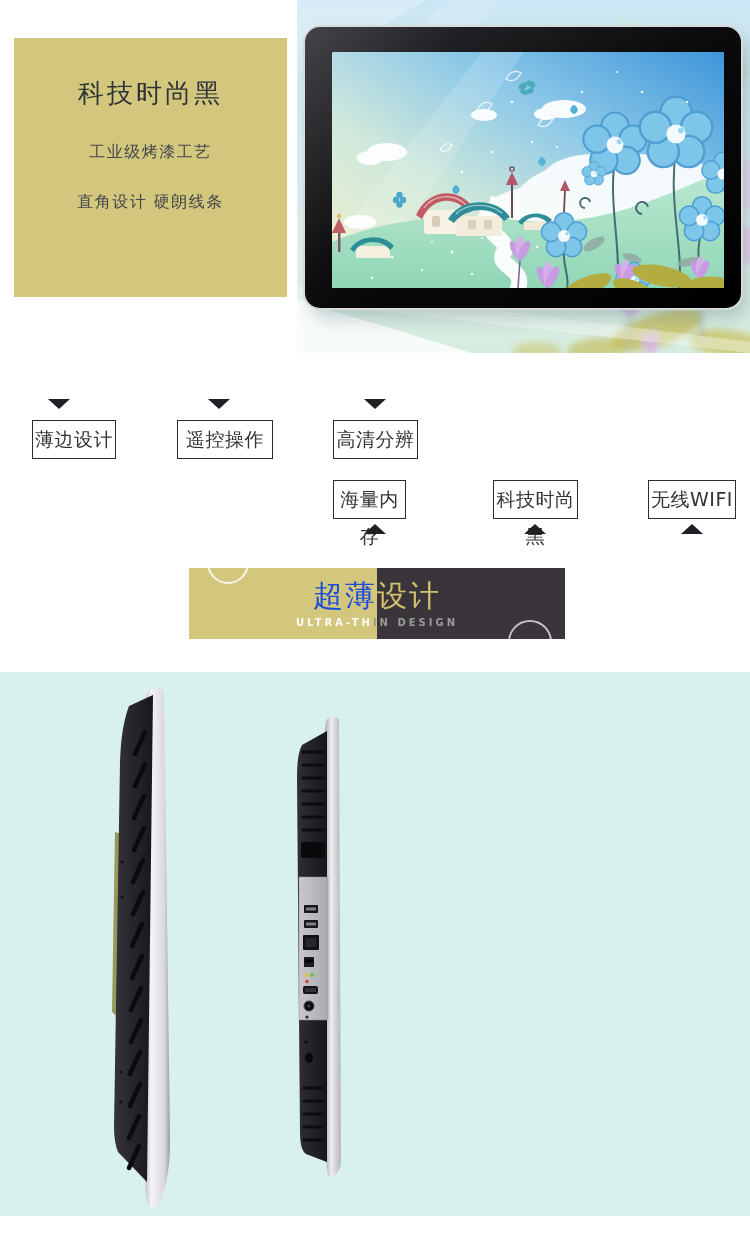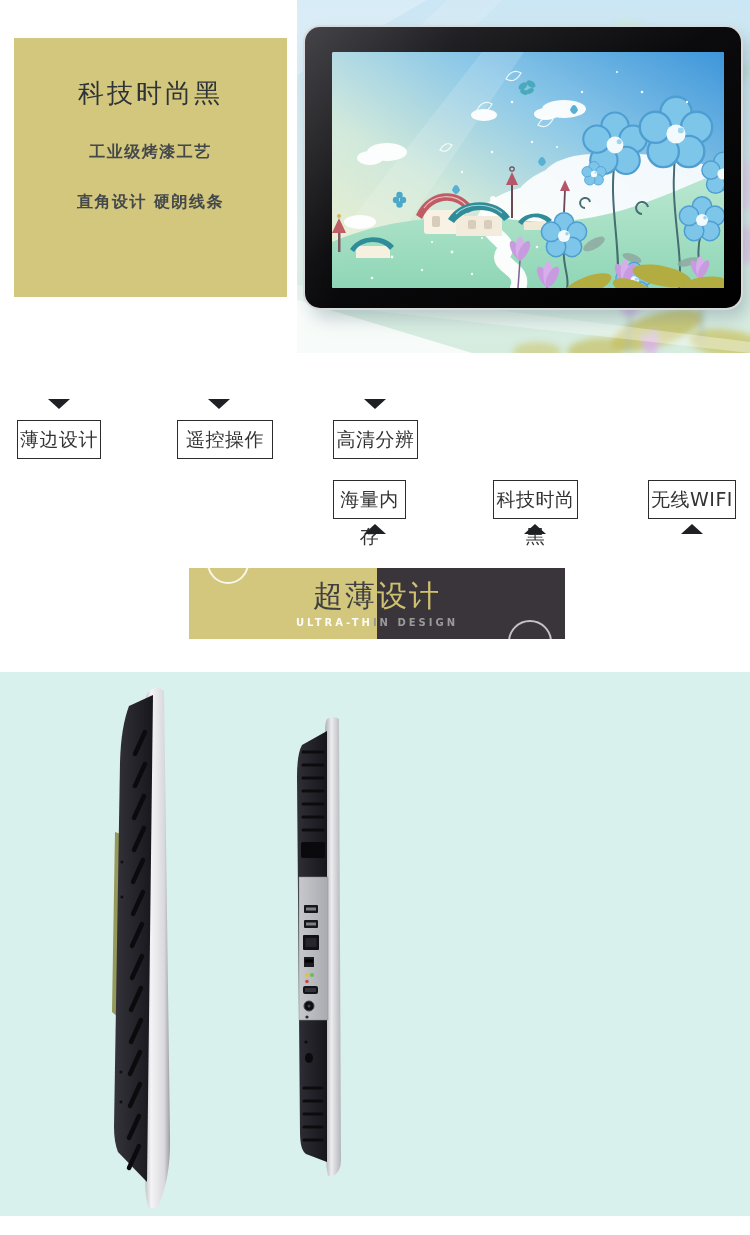--- a/index.html
+++ b/index.html
@@ -4,21 +4,21 @@
 <style>
   html,body{margin:0;padding:0;background:#fff;}
   #app{position:relative;width:750px;height:1235px;background:#fff;overflow:hidden;
        font-family:"DejaVu Sans","Liberation Sans",sans-serif;}
   #app *{box-sizing:border-box;}
   .abs{position:absolute;}
 
   
   .khaki-panel{left:14px;top:38px;width:273px;height:259px;background:#d3c67d;text-align:center;}
   .kp-title{margin:0;padding-top:38px;font-size:26px;font-weight:400;letter-spacing:3px;color:#2e3337;}
-  .kp-line{margin:0;font-size:16px;font-weight:700;letter-spacing:1.5px;color:#43484b;}
+  .kp-line{margin:0;font-size:16px;font-weight:400;letter-spacing:1.5px;color:#43484b;}
   .kp-line1{padding-top:31px;}
   .kp-line2{padding-top:29px;}
 
   
   .hero{left:297px;top:0;width:453px;height:353px;overflow:hidden;background:#d9edf0;}
   .hero-bg{left:0;top:0;width:453px;height:353px;}
   .monitor{left:8px;top:27px;width:436px;height:281px;border-radius:15px;
            background:linear-gradient(150deg,#2f2f34 0%,#0b0b0d 45%,#000 100%);
            box-shadow:0 0 0 2px #d9dadc,7px 10px 18px rgba(100,125,135,.38);}
   .monitor:after{content:"";position:absolute;inset:0;border-radius:15px;
@@ -33,21 +33,21 @@
   .tri-down{border-top:10px solid #1f2023;}
   .tri-up{border-bottom:10px solid #1f2023;}
 
   
   .banner{left:189px;top:568px;width:376px;height:71px;overflow:hidden;}
   .banner-half{position:absolute;top:0;width:188px;height:71px;}
   .bh-left{left:0;background:#d3c67d;}
   .bh-right{left:188px;background:#3a353a;}
   .banner-title{position:absolute;left:0;top:12px;width:100%;text-align:center;
         font-size:30px;font-weight:400;letter-spacing:2px;line-height:32px;}
-  .bt-a{color:#404040;} .bt-b{color:#cfc06e;}
+  .bt-a{color:#1d4ed8;} .bt-b{color:#cfc06e;}
   .banner-sub{position:absolute;left:0;top:49px;width:100%;text-align:center;
         font-size:10px;font-weight:bold;letter-spacing:3px;line-height:12px;}
   .bs-a{color:rgba(255,255,255,.92);} .bs-b{color:#9a9a9a;}
   .banner-circle{position:absolute;border-radius:50%;}
   .bc-left{left:18px;top:-26px;width:42px;height:42px;border:2px solid rgba(255,255,255,.85);}
   .bc-right{left:319px;top:52px;width:44px;height:44px;border:2px solid rgba(230,230,230,.8);}
 
   
   .thin-section{left:0;top:672px;width:750px;height:544px;background:#d9f1ec;}
   .device{position:absolute;}
@@ -262,21 +262,21 @@
             </g>
           </g>
         </svg>
       </div>
     </div>
   </section>
 
   <span class="tri tri-down abs" style="left:48px;top:399px;"></span>
   <span class="tri tri-down abs" style="left:208px;top:399px;"></span>
   <span class="tri tri-down abs" style="left:364px;top:399px;"></span>
-  <div class="fbox" style="left:17px;top:420px;width:84px;">
+  <div class="fbox" style="left:32px;top:420px;width:84px;">
     <span>薄边设计</span>
   </div>
   <div class="fbox" style="left:177px;top:420px;width:96px;">
     <span>遥控操作</span>
   </div>
   <div class="fbox" style="left:333px;top:420px;width:85px;">
     <span>高清分辨</span>
   </div>
 
   <div class="fbox" style="left:333px;top:480px;width:73px;">

